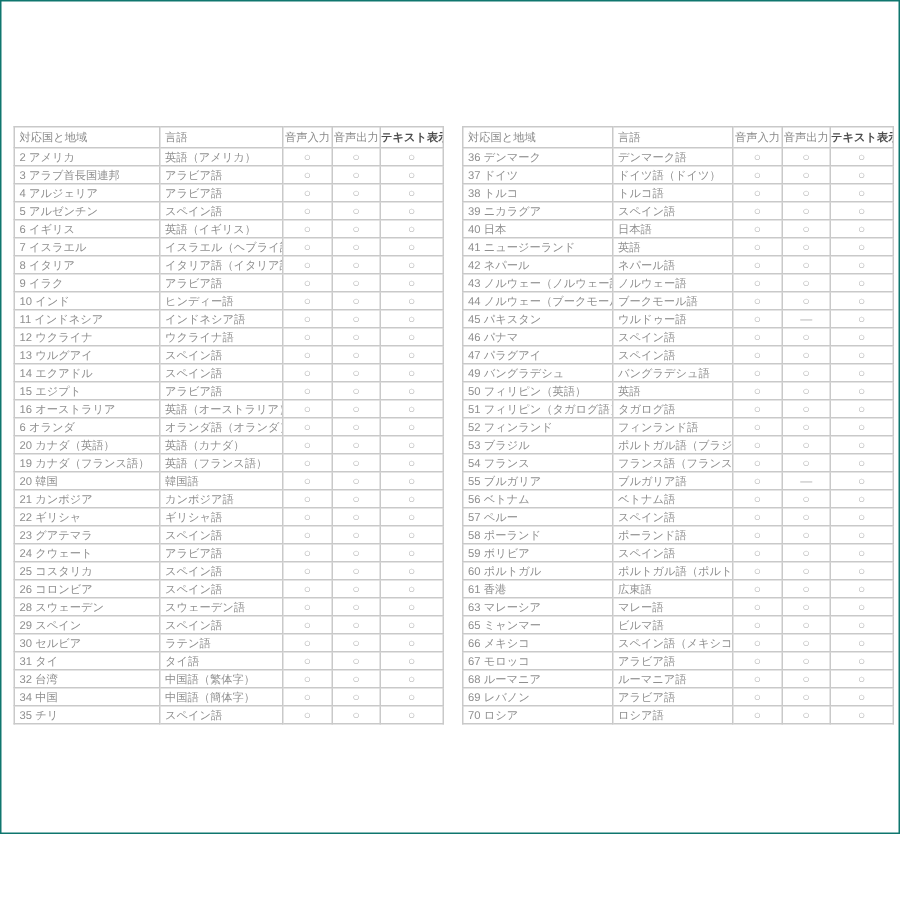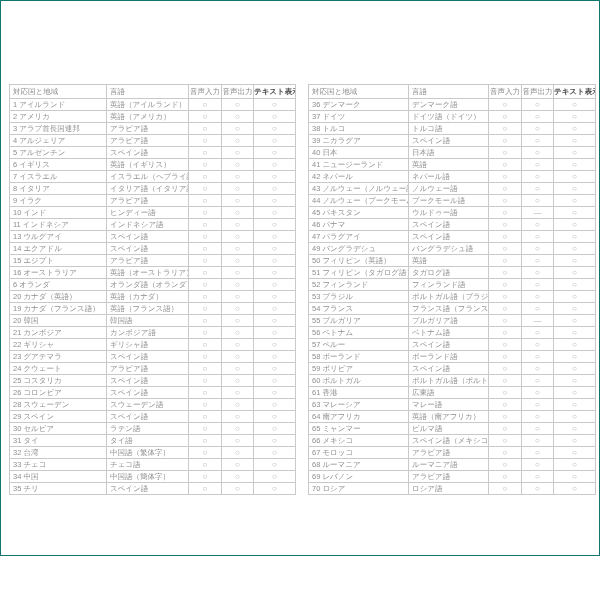--- a/index.html
+++ b/index.html
@@ -37,27 +37,20 @@
       <tr>
         <th>対応国と地域</th>
         <th>言語</th>
         <th class="status">音声入力</th>
         <th class="status">音声出力</th>
         <th class="status emph">テキスト表示</th>
       </tr>
     </thead>
     <tbody>
         <tr>
-          <td>1 アイルランド</td>
-          <td>英語（アイルランド）</td>
-          <td class="status">○</td>
-          <td class="status">○</td>
-          <td class="status">○</td>
-        </tr>
-        <tr>
           <td>2 アメリカ</td>
           <td>英語（アメリカ）</td>
           <td class="status">○</td>
           <td class="status">○</td>
           <td class="status">○</td>
         </tr>
         <tr>
           <td>3 アラブ首長国連邦</td>
           <td>アラビア語</td>
           <td class="status">○</td>
@@ -114,20 +107,27 @@
           <td class="status">○</td>
         </tr>
         <tr>
           <td>11 インドネシア</td>
           <td>インドネシア語</td>
           <td class="status">○</td>
           <td class="status">○</td>
           <td class="status">○</td>
         </tr>
         <tr>
+          <td>12 ウクライナ</td>
+          <td>ウクライナ語</td>
+          <td class="status">○</td>
+          <td class="status">○</td>
+          <td class="status">○</td>
+        </tr>
+        <tr>
           <td>13 ウルグアイ</td>
           <td>スペイン語</td>
           <td class="status">○</td>
           <td class="status">○</td>
           <td class="status">○</td>
         </tr>
         <tr>
           <td>14 エクアドル</td>
           <td>スペイン語</td>
           <td class="status">○</td>
@@ -242,27 +242,20 @@
         <tr>
           <td>31 タイ</td>
           <td>タイ語</td>
           <td class="status">○</td>
           <td class="status">○</td>
           <td class="status">○</td>
         </tr>
         <tr>
           <td>32 台湾</td>
           <td>中国語（繁体字）</td>
-          <td class="status">○</td>
-          <td class="status">○</td>
-          <td class="status">○</td>
-        </tr>
-        <tr>
-          <td>33 チェコ</td>
-          <td>チェコ語</td>
           <td class="status">○</td>
           <td class="status">○</td>
           <td class="status">○</td>
         </tr>
         <tr>
           <td>34 中国</td>
           <td>中国語（簡体字）</td>
           <td class="status">○</td>
           <td class="status">○</td>
           <td class="status">○</td>
@@ -471,27 +464,20 @@
           <td class="status">○</td>
         </tr>
         <tr>
           <td>63 マレーシア</td>
           <td>マレー語</td>
           <td class="status">○</td>
           <td class="status">○</td>
           <td class="status">○</td>
         </tr>
         <tr>
-          <td>64 南アフリカ</td>
-          <td>英語（南アフリカ）</td>
-          <td class="status">○</td>
-          <td class="status">○</td>
-          <td class="status">○</td>
-        </tr>
-        <tr>
           <td>65 ミャンマー</td>
           <td>ビルマ語</td>
           <td class="status">○</td>
           <td class="status">○</td>
           <td class="status">○</td>
         </tr>
         <tr>
           <td>66 メキシコ</td>
           <td>スペイン語（メキシコ）</td>
           <td class="status">○</td>

